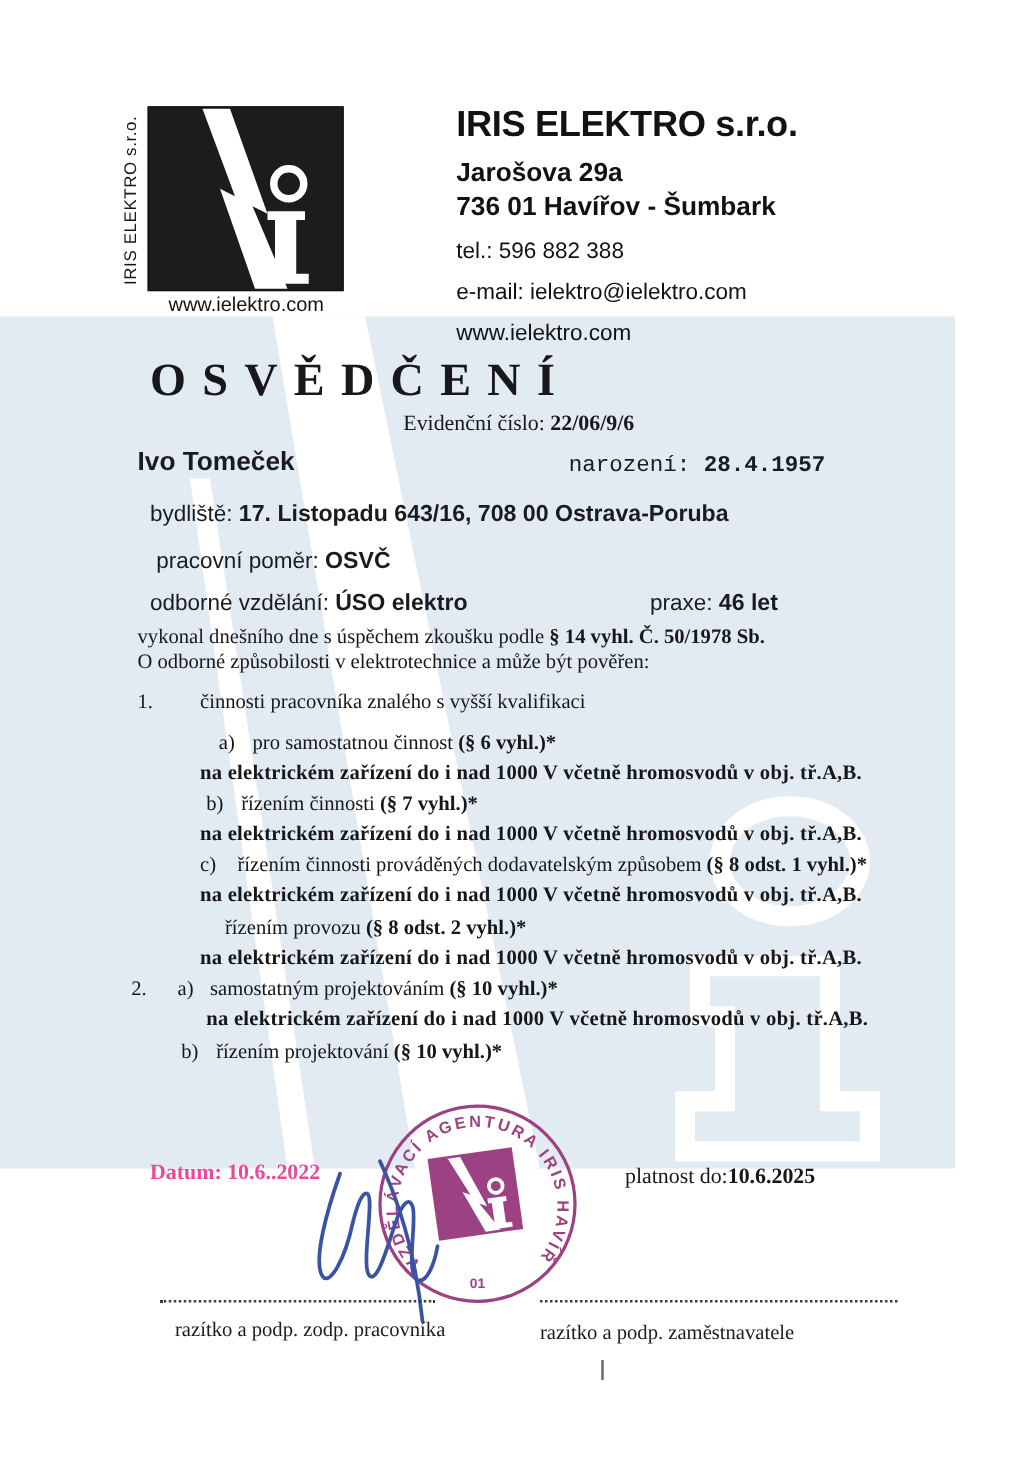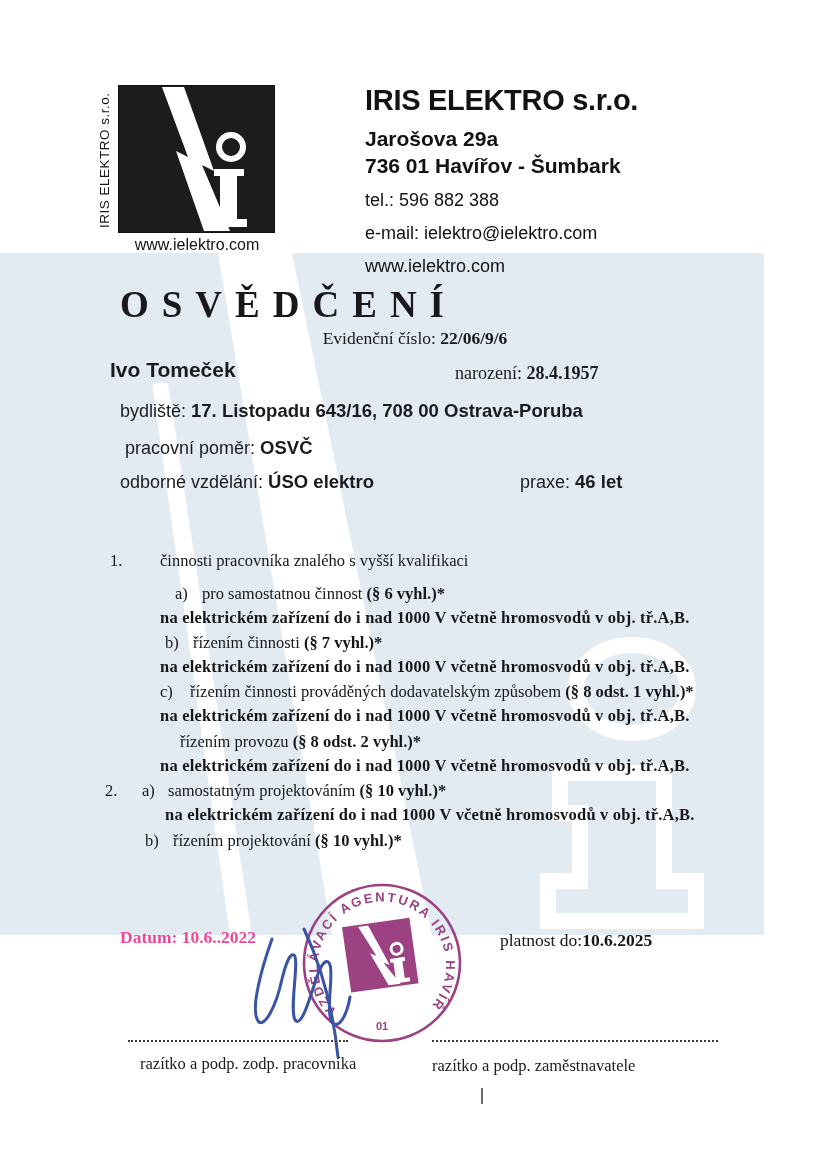--- a/index.html
+++ b/index.html
@@ -27,21 +27,21 @@
   .company-street{font-size:21px;font-weight:bold;margin:0 0 3px 0;}
   .company-city{font-size:21px;font-weight:bold;margin:0 0 7px 0;}
   .company-contact{font-size:18px;margin:12px 0 3px 0;}
   
   .cert-title{
     left:120px;top:283px;width:590px;text-align:left;
     font-size:37px;font-weight:bold;letter-spacing:13px;color:#17171c;
   }
   .cert-evidence{left:120px;top:328px;width:590px;text-align:center;font-size:17.5px;color:#17171c;}
   .holder-name{left:110px;top:358px;font-family:"Liberation Sans",sans-serif;font-size:21px;font-weight:bold;}
-  .birth-row{left:455px;top:363px;font-family:Liberation Serif, serif;font-size:18px;}
+  .birth-row{left:455px;top:363px;font-family:Liberation Mono, monospace;font-size:18px;}
   .row-label{font-family:"Liberation Sans",sans-serif;font-size:18px;}
   .row-value{font-family:"Liberation Sans",sans-serif;font-size:18.5px;font-weight:bold;}
   .residence-row{left:120px;top:400px;}
   .employment-row{left:125px;top:437px;}
   .education-row{left:120px;top:471px;}
   .practice-row{left:520px;top:471px;}
   
   .statement{left:110px;top:499px;font-size:16.5px;line-height:1.22;color:#17171a;}
   .statement b{font-size:16.5px;}
   
@@ -122,20 +122,26 @@
   <div class="abs employment-row">
     <span class="row-label">pracovní poměr: </span><span class="row-value">OSVČ</span>
   </div>
   <div class="abs education-row">
     <span class="row-label">odborné vzdělání: </span><span class="row-value">ÚSO elektro</span>
   </div>
   <div class="abs practice-row">
     <span class="row-label">praxe: </span><span class="row-value">46  let</span>
   </div>
 
+  <div class="abs statement">
+    <div>
+      <span>vykonal dnešního dne s úspěchem zkoušku podle </span><b>§ 14 vyhl. Č. 50/1978 Sb.</b>
+    </div>
+    <div>O odborné způsobilosti v elektrotechnice a může být pověřen:</div>
+  </div>
 
   <div class="qline" style="top:551px;">
     <span class="qnum" style="left:110px;">1.</span>
     <span class="qtext" style="left:160px;">činnosti pracovníka znalého s vyšší kvalifikaci</span>
   </div>
   <div class="qline" style="top:584px;">
     <span class="qletter" style="left:175px;">a)</span>
     <span class="qtext" style="left:202px;"><span>pro samostatnou činnost </span><span class="qref">(§ 6 vyhl.)*</span></span>
   </div>
   <div class="qline qbold" style="top:608px;left:160px;">na elektrickém zařízení do i nad 1000 V včetně hromosvodů v obj. tř.A,B.</div>

